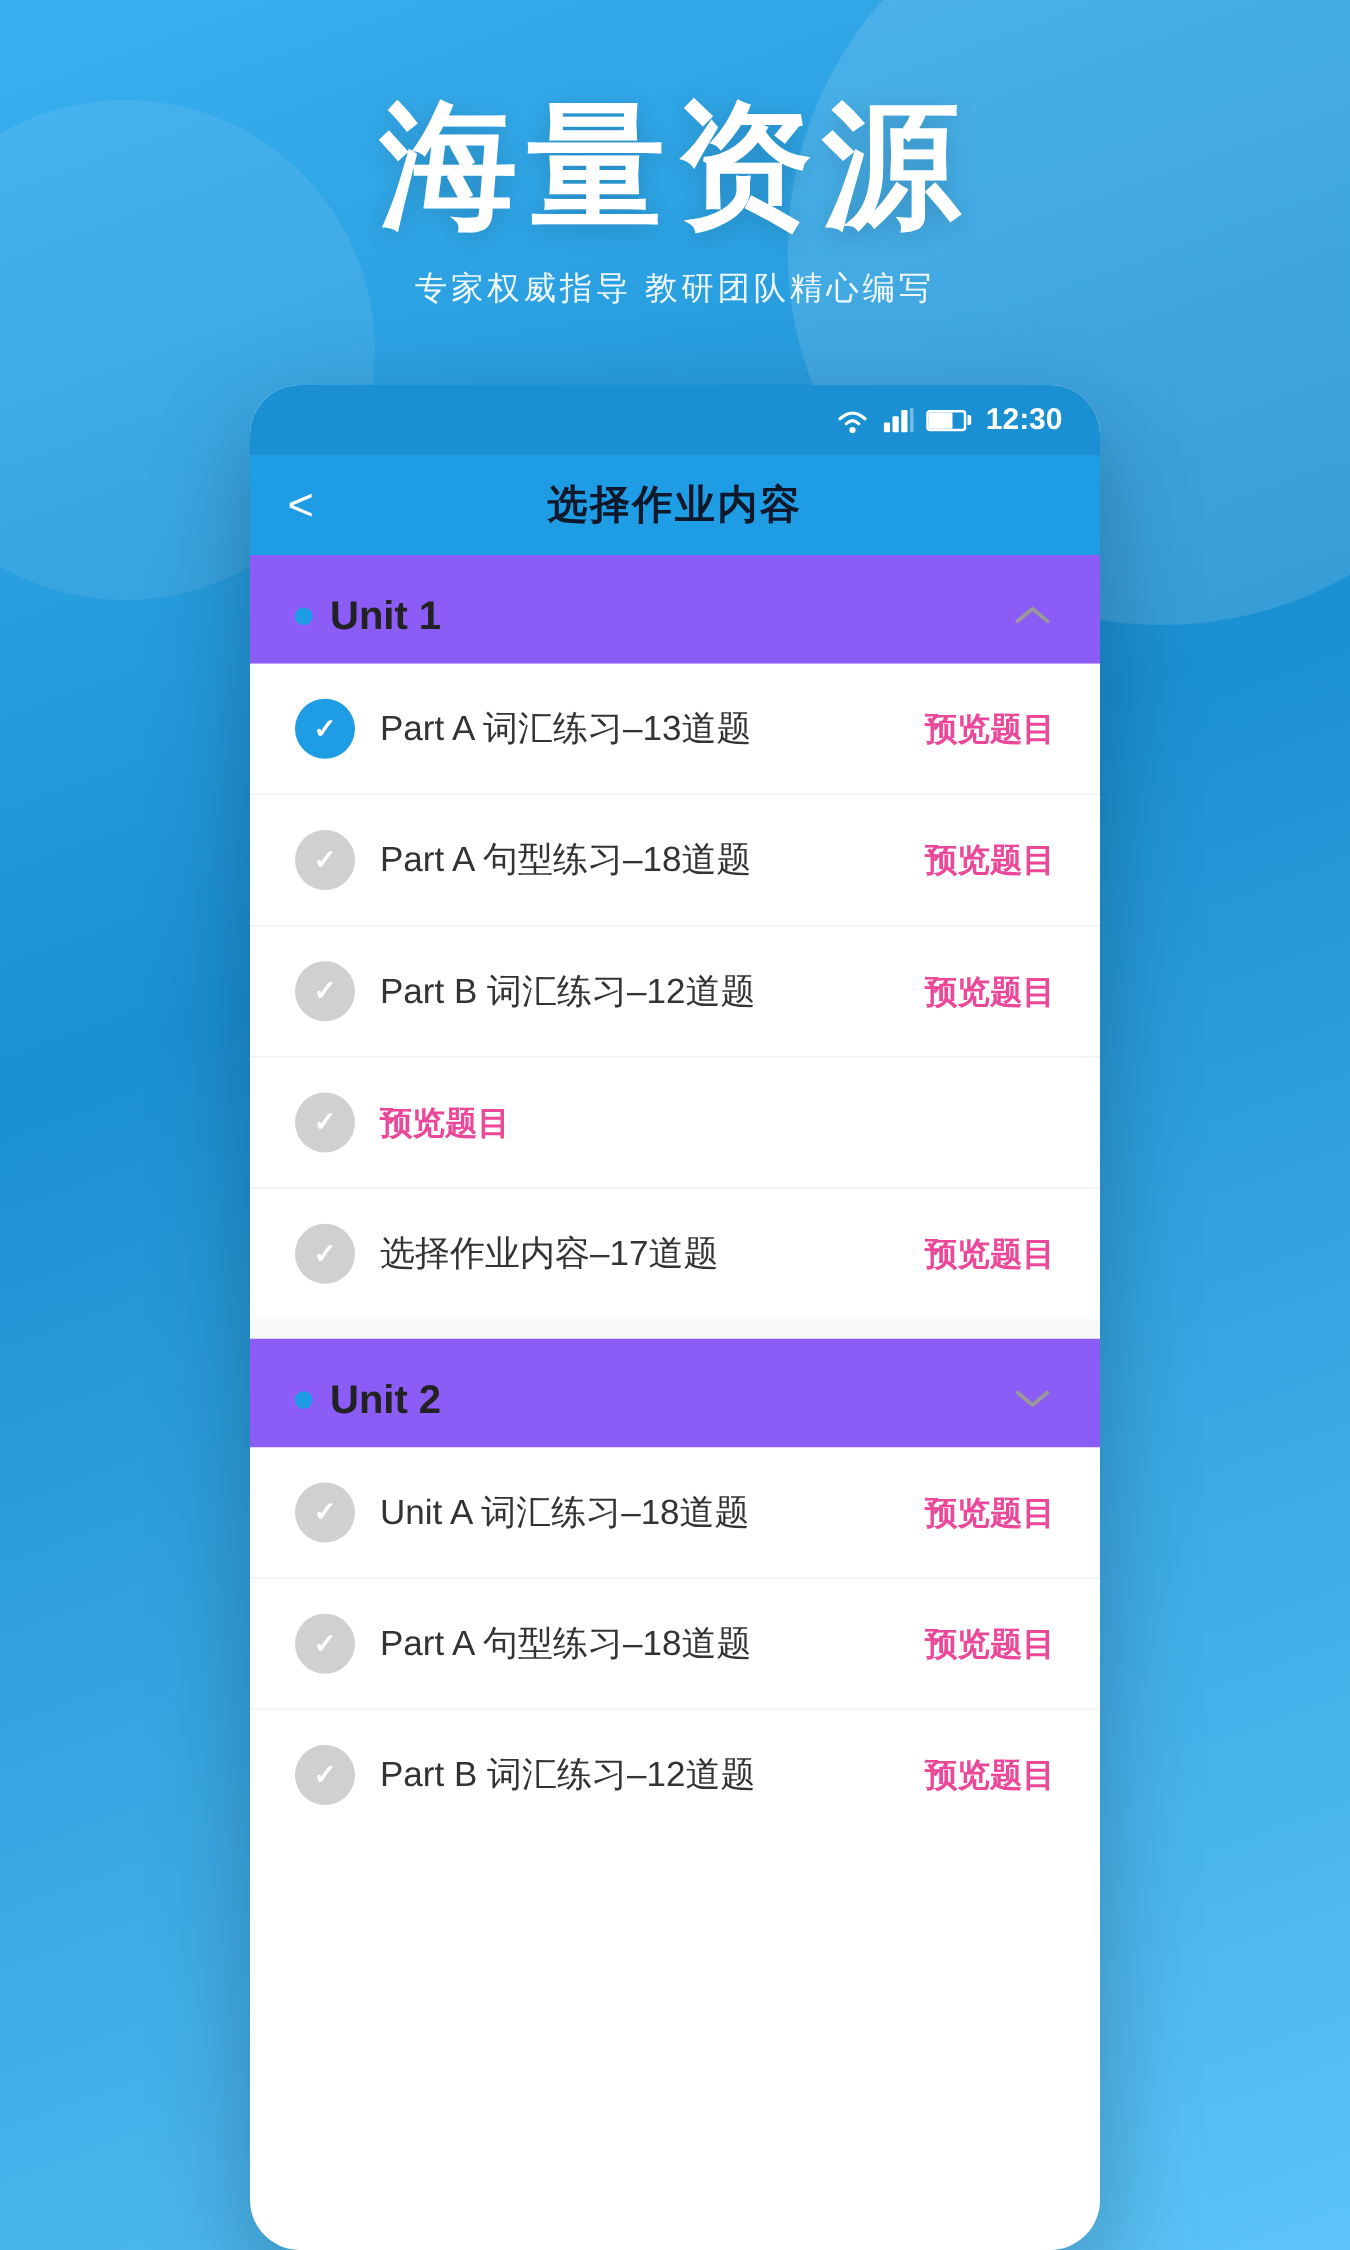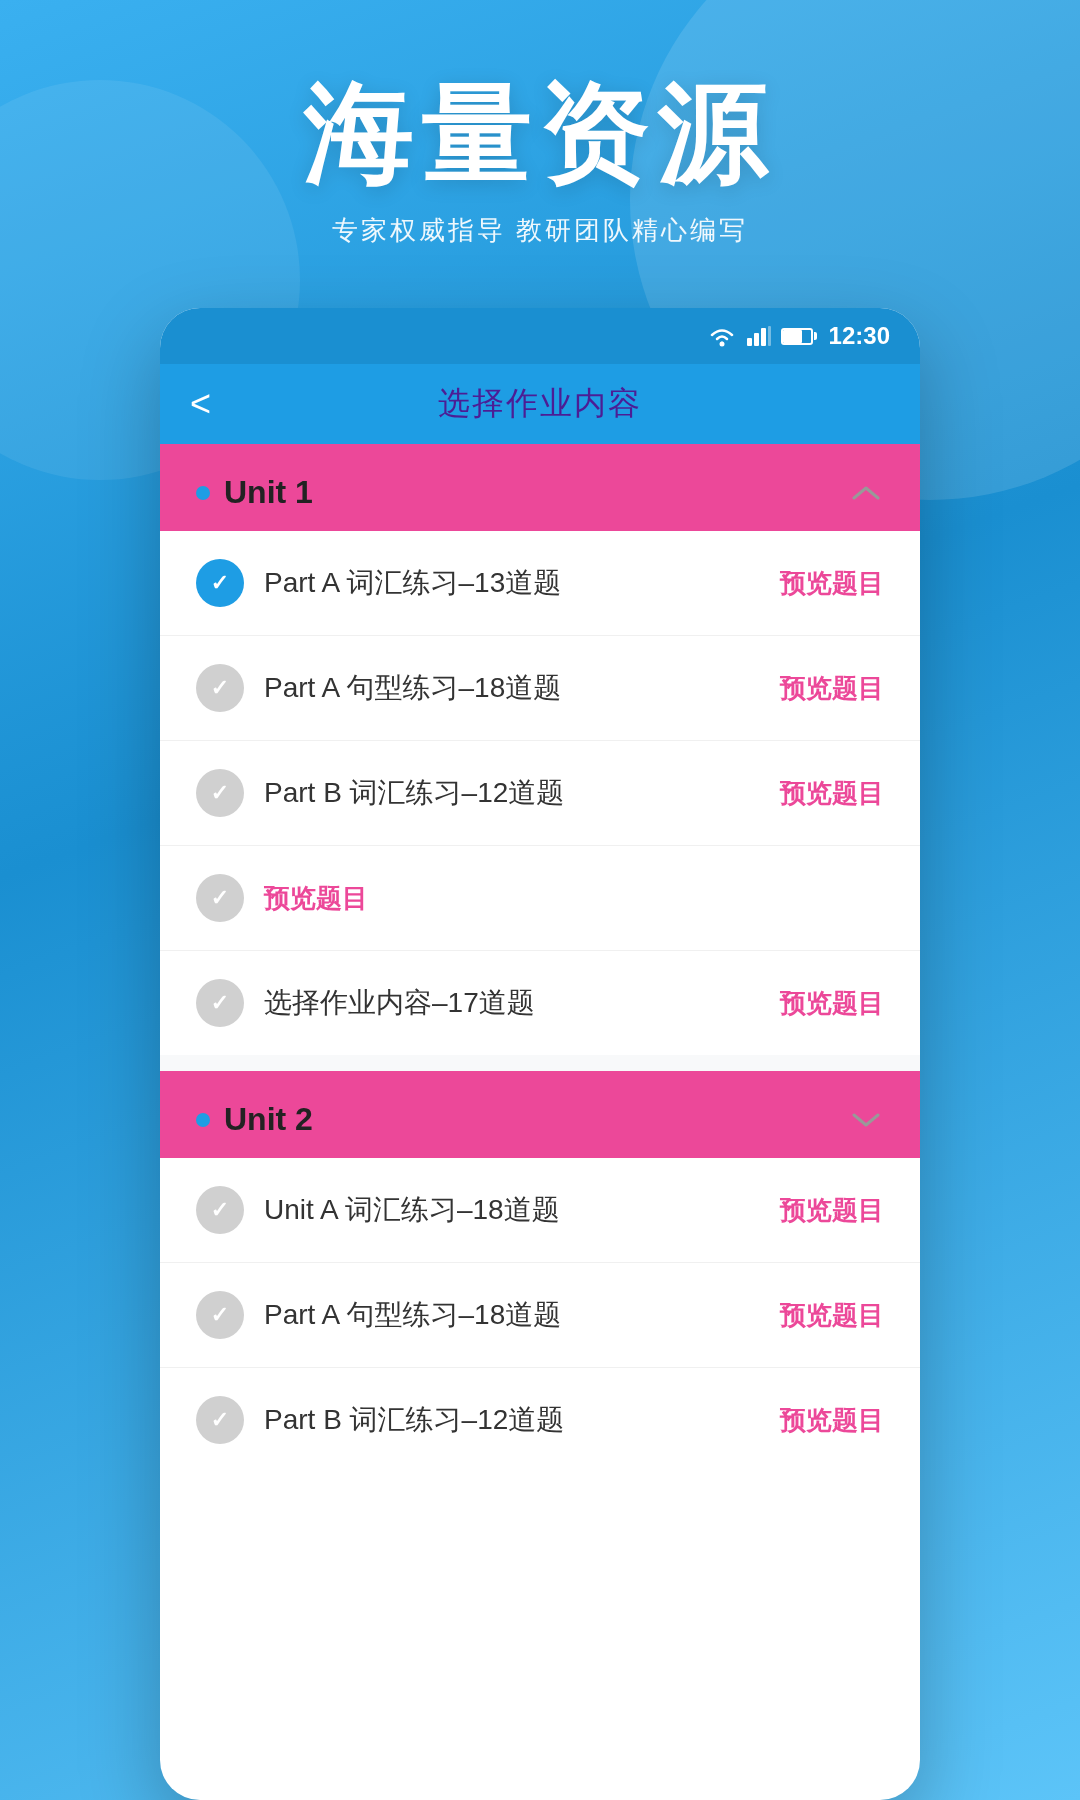--- a/index.html
+++ b/index.html
@@ -58,21 +58,21 @@
       color: rgba(255,255,255,0.92);
       margin-top: 20px;
       font-weight: 400;
       letter-spacing: 3px;
     }
 
     
     .phone-wrapper {
       margin-top: 60px;
       z-index: 2;
-      width: 760px;
+      width: 680px;
       background: #ffffff;
       border-radius: 40px;
       overflow: hidden;
       box-shadow: 0 30px 80px rgba(0,0,0,0.25);
       flex: 1;
     }
 
     
     .status-bar {
       background: #1a8fd1;
@@ -141,40 +141,40 @@
       font-size: 36px;
       cursor: pointer;
       font-weight: 300;
       line-height: 1;
     }
 
     .nav-title {
       position: absolute;
       left: 50%;
       transform: translateX(-50%);
-      color: #4c1d95;
+      color: #0f172a;
       font-size: 32px;
-      font-weight: 400;
+      font-weight: 700;
       letter-spacing: 2px;
     }
 
     
     .content {
       background: #f8f9fa;
       flex: 1;
       overflow: hidden;
     }
 
     
     .unit-header {
       display: flex;
-      align-items: flex-end;
+      align-items: flex-start;
       justify-content: space-between;
       padding: 30px 36px 20px 36px;
-      background: #ec4899;
+      background: #8b5cf6;
     }
 
     .unit-label {
       display: flex;
       align-items: center;
       gap: 14px;
       font-size: 32px;
       font-weight: 700;
       color: #222;
     }

